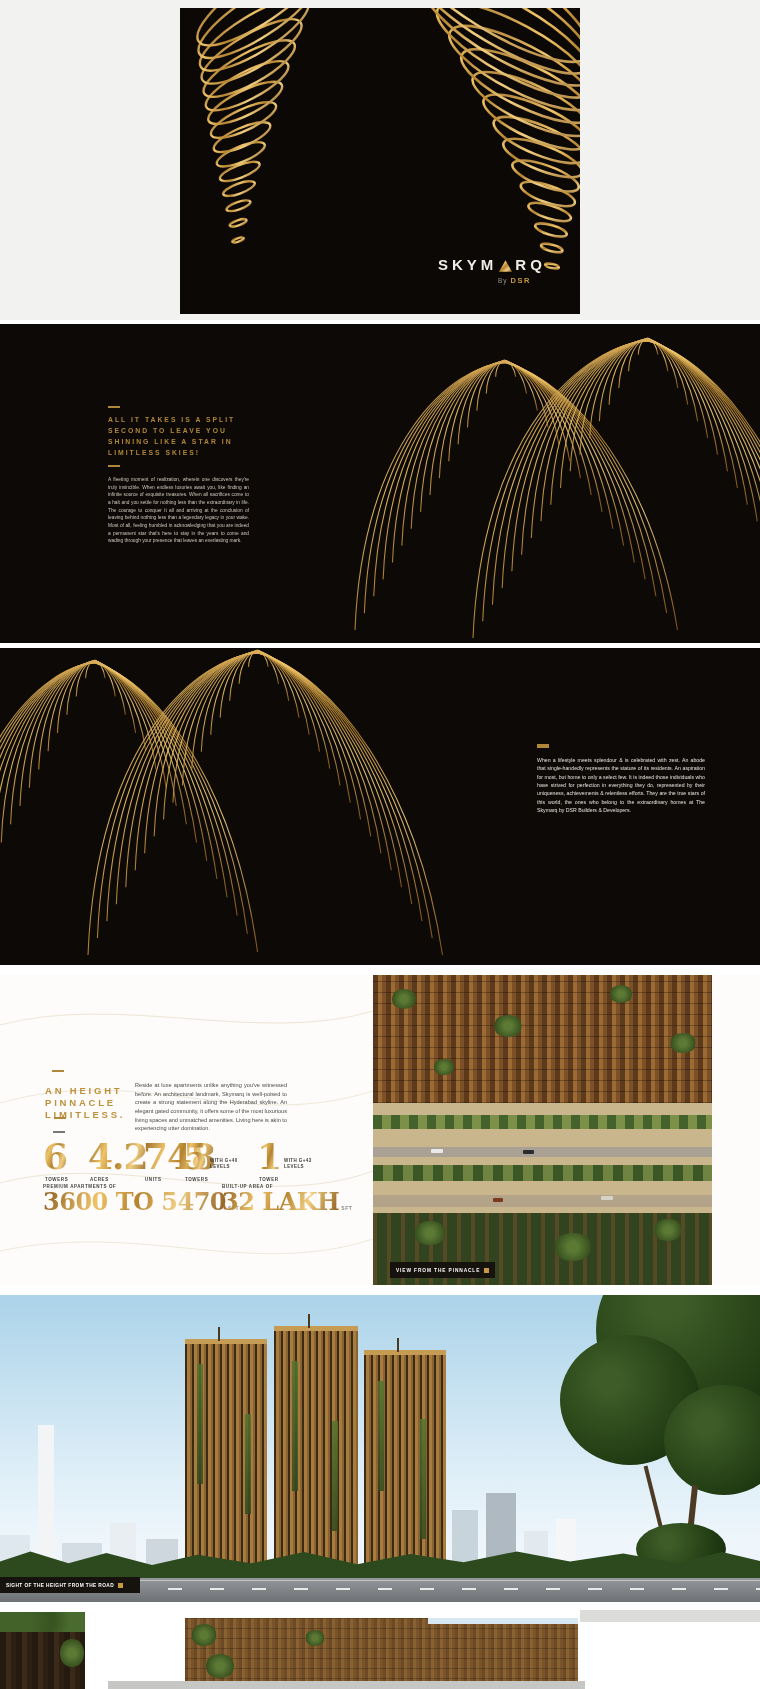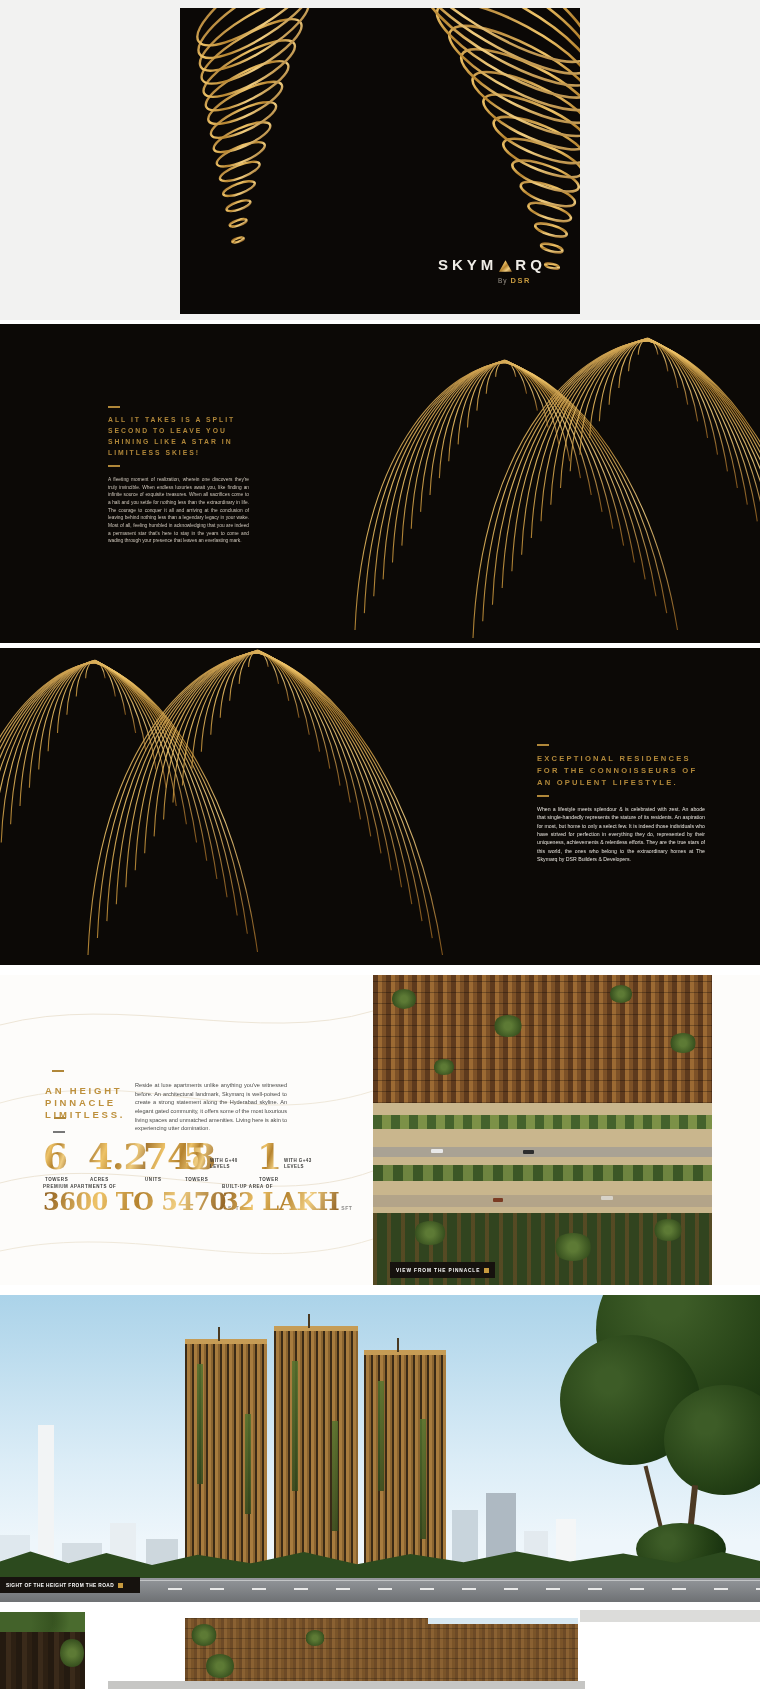--- a/index.html
+++ b/index.html
@@ -235,25 +235,20 @@
         <path d="M 144.66666666666669 205.33333333333331 C 150.33333333333334 62.99999999999999 218.33333333333334 6.066666666666666 258 4.033333333333333 C 308.33333333333337 18.266666666666666 364.3333333333333 93.5 381 205.33333333333331" fill="none" stroke="url(#goldlg)" stroke-width="1.1" stroke-opacity="0.9"></path>
         <path d="M 135.22222222222223 222.27777777777777 C 141.36111111111114 68.08333333333333 215.02777777777777 6.405555555555556 258 4.2027777777777775 C 312.52777777777777 19.622222222222224 373.19444444444446 101.125 391.25 222.27777777777777" fill="none" stroke="url(#goldlg)" stroke-width="1.1" stroke-opacity="0.9"></path>
         <path d="M 125.77777777777777 239.22222222222223 C 132.38888888888889 73.16666666666667 211.72222222222223 6.7444444444444445 258 4.372222222222222 C 316.72222222222223 20.977777777777778 382.0555555555556 108.75 401.5 239.22222222222223" fill="none" stroke="url(#goldlg)" stroke-width="1.1" stroke-opacity="0.9"></path>
         <path d="M 116.33333333333331 256.1666666666667 C 123.41666666666666 78.25 208.41666666666666 7.083333333333334 258 4.541666666666667 C 320.91666666666663 22.333333333333336 390.9166666666667 116.37500000000001 411.75 256.1666666666667" fill="none" stroke="url(#goldlg)" stroke-width="1.1" stroke-opacity="0.9"></path>
         <path d="M 106.88888888888889 273.1111111111111 C 114.44444444444446 83.33333333333333 205.11111111111111 7.422222222222222 258 4.71111111111111 C 325.11111111111114 23.688888888888886 399.7777777777778 123.99999999999999 422 273.1111111111111" fill="none" stroke="url(#goldlg)" stroke-width="1.1" stroke-opacity="0.9"></path>
         <path d="M 97.44444444444446 290.05555555555554 C 105.47222222222223 88.41666666666666 201.80555555555557 7.761111111111111 258 4.8805555555555555 C 329.30555555555554 25.044444444444444 408.63888888888886 131.625 432.24999999999994 290.05555555555554" fill="none" stroke="url(#goldlg)" stroke-width="1.1" stroke-opacity="0.9"></path>
         <path d="M 88 307 C 96.5 93.5 198.5 8.100000000000001 258 5.050000000000001 C 333.5 26.400000000000002 417.5 139.25 442.5 307" fill="none" stroke="url(#goldlg)" stroke-width="1.1" stroke-opacity="0.9"></path>
       </svg>
     <div class="tb3">
       <div class="dash"></div>
-      <h2 class="gold-head">
-        <span>EXCEPTIONAL RESIDENCES</span>
-        <span>FOR THE CONNOISSEURS OF</span>
-        <span>AN OPULENT LIFESTYLE.</span>
-      </h2>
       <div class="dash"></div>
       <p class="para">When a lifestyle meets splendour &amp; is celebrated with zest. An abode that single-handedly represents the stature of its residents. An aspiration for most, but home to only a select few. It is indeed those individuals who have strived for perfection in everything they do, represented by their uniqueness, achievements &amp; relentless efforts. They are the true stars of this world, the ones who belong to the extraordinary homes at The Skymarq by DSR Builders &amp; Developers.</p>
     </div>
   </section>
 
   <section class="s4">
     <svg class="abs" style="left:0;top:0" width="373" height="310" viewBox="0 0 373 310">
       <path d="M0,50 C120,18 260,70 373,36" fill="none" stroke="#ede5d6" stroke-width="1"></path>
       <path d="M0,128 C140,88 240,158 373,116" fill="none" stroke="#efe8da" stroke-width="1"></path>
       <path d="M0,208 C120,176 260,238 373,196" fill="none" stroke="#ede5d6" stroke-width="1"></path>

